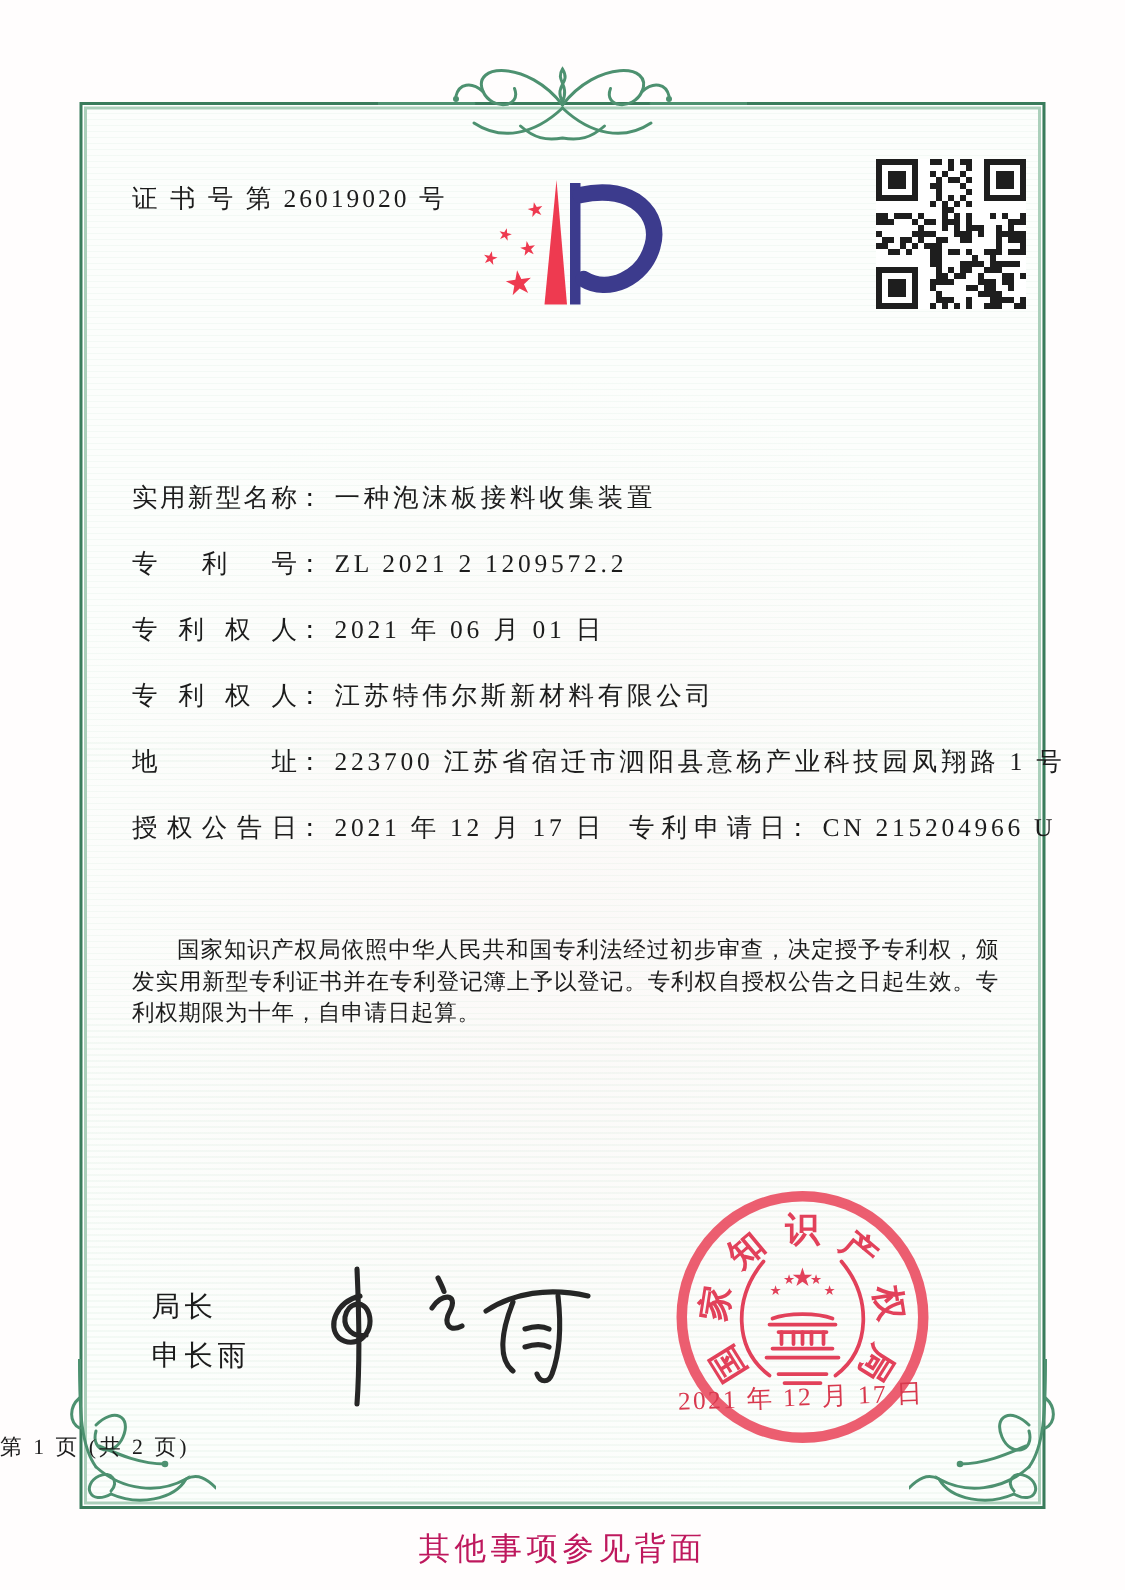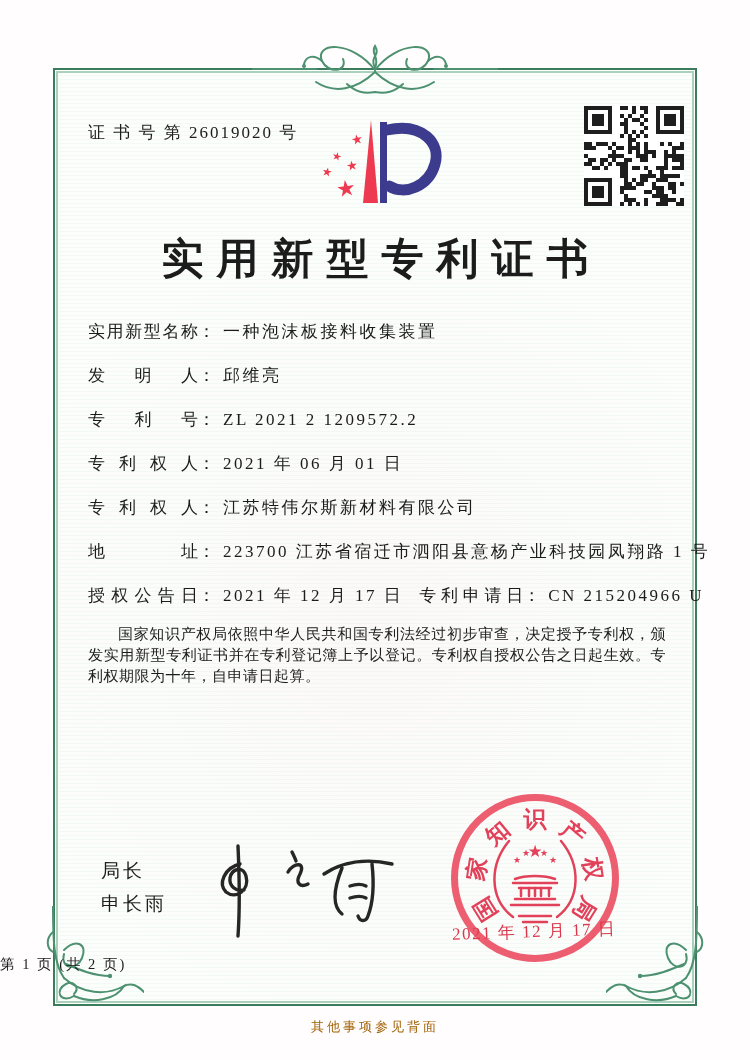--- a/index.html
+++ b/index.html
@@ -60,21 +60,21 @@
     position:absolute;left:50%;top:50%;width:26px;height:26px;margin:-13px 0 0 -13px;
     text-align:center;font-size:23px;line-height:26px;font-weight:bold;color:#e2415a;
     transform:rotate(var(--a)) translateY(-58px);
   }
   .seal-date{
     position:absolute;left:452px;top:920px;z-index:4;
     font-size:17px;color:#d8394e;letter-spacing:1.5px;transform:rotate(-2deg);
   }
 
   .page-info{position:absolute;left:0;top:955px;width:750px;font-size:14.5px;letter-spacing:2px;}
-  .back-note{position:absolute;left:0;top:1018px;width:750px;text-align:center;font-size:13px;letter-spacing:3px;color:#a16207;}
+  .back-note{position:absolute;left:0;top:1018px;width:750px;text-align:center;font-size:21px;letter-spacing:3px;color:#be185d;}
 
   .green-stroke{stroke:#4d9170;fill:none;stroke-width:2;stroke-linecap:round;}
   .ink-stroke{stroke:#262626;fill:none;stroke-width:3.4;stroke-linecap:round;stroke-linejoin:round;}
   .red-stroke{stroke:#e2415a;fill:none;stroke-width:2.5;stroke-linecap:round;}
 </style>
 </head>
 <body>
 
 <div class="page">
 
@@ -312,28 +312,24 @@
       <rect x="44" y="96" width="4" height="4" fill="#1e1e1e"></rect>
       <rect x="52" y="96" width="4" height="4" fill="#1e1e1e"></rect>
       <rect x="60" y="96" width="4" height="4" fill="#1e1e1e"></rect>
       <rect x="72" y="96" width="4" height="4" fill="#1e1e1e"></rect>
       <rect x="76" y="96" width="4" height="4" fill="#1e1e1e"></rect>
       <rect x="80" y="96" width="4" height="4" fill="#1e1e1e"></rect>
       <rect x="92" y="96" width="4" height="4" fill="#1e1e1e"></rect>
       <rect x="96" y="96" width="4" height="4" fill="#1e1e1e"></rect>
     </svg>
 
-  <div class="title">实用新型专利证书</div>
 
   <div class="fields">
     <div class="field-row">
       <span class="flabel">实用新型名称</span><span class="fcolon">：</span><span class="fvalue">一种泡沫板接料收集装置</span>
-    </div>
-    <div class="field-row">
-      <span class="flabel">发明人</span><span class="fcolon">：</span><span class="fvalue">邱维亮</span>
     </div>
     <div class="field-row">
       <span class="flabel">专利号</span><span class="fcolon">：</span><span class="fvalue">ZL 2021 2 1209572.2</span>
     </div>
     <div class="field-row">
       <span class="flabel">专利权人</span><span class="fcolon">：</span><span class="fvalue">2021 年 06 月 01 日</span>
     </div>
     <div class="field-row">
       <span class="flabel">专利权人</span><span class="fcolon">：</span><span class="fvalue">江苏特伟尔斯新材料有限公司</span>
     </div>

